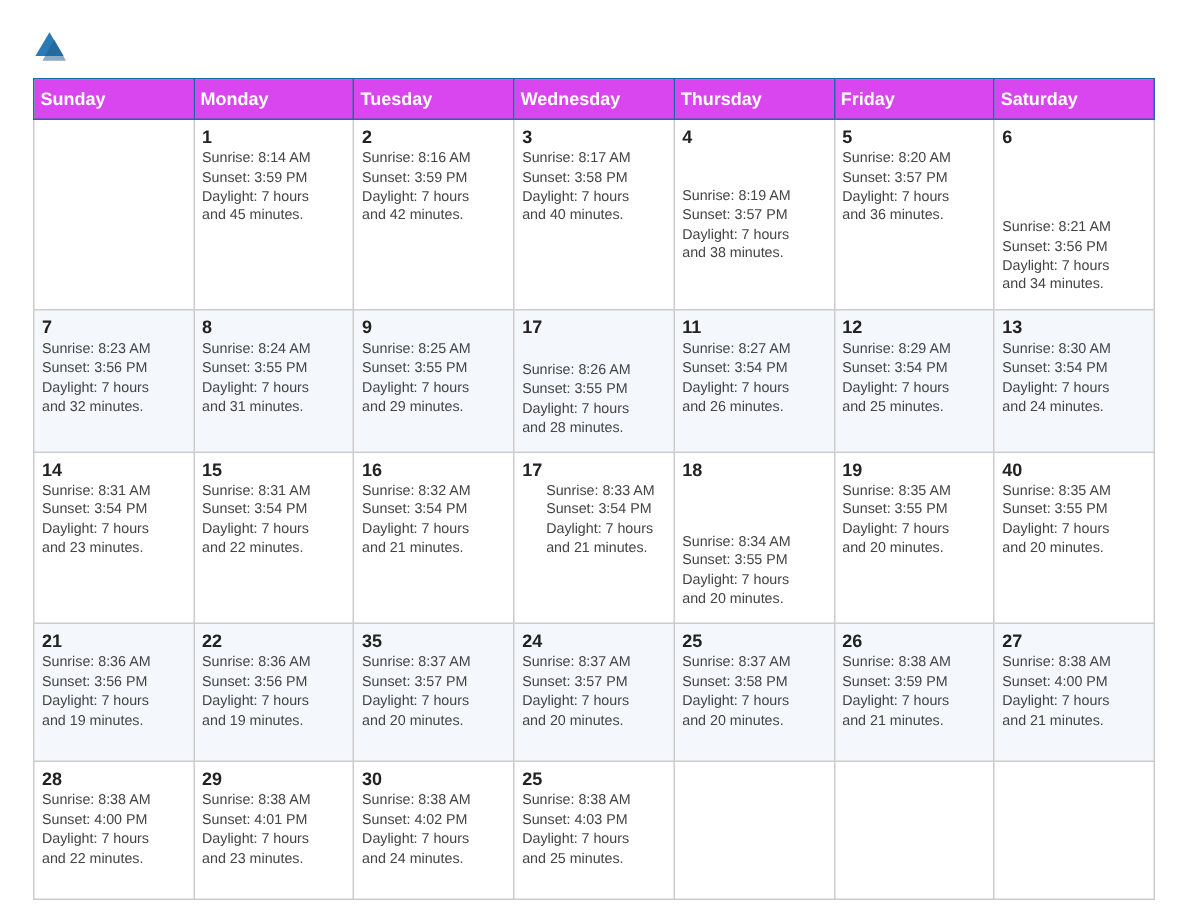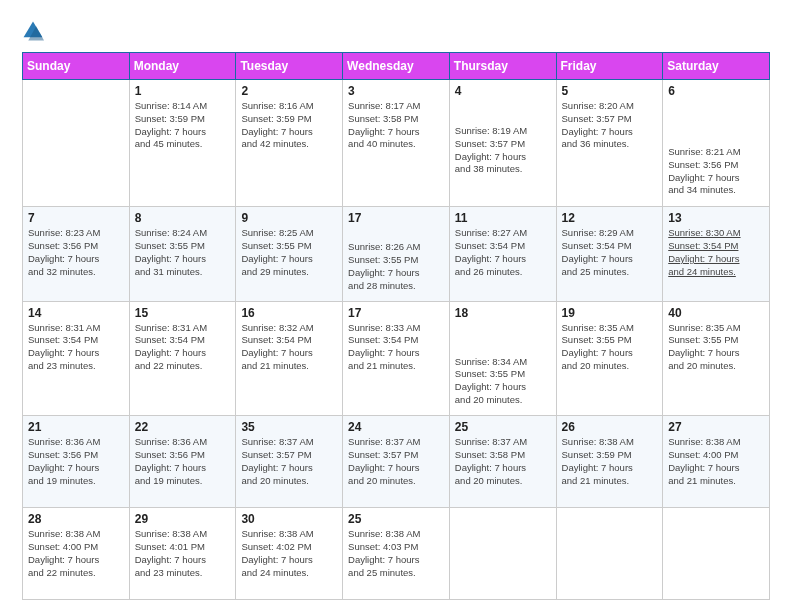--- a/index.html
+++ b/index.html
@@ -223,21 +223,21 @@
           </td>
           <td>
             <div class="day-num">12</div>
             <div class="day-info" style="white-space: pre-line;">Sunrise: 8:29 AM
 Sunset: 3:54 PM
 Daylight: 7 hours
 and 25 minutes.</div>
           </td>
           <td>
             <div class="day-num">13</div>
-            <div class="day-info" style="white-space: pre-line; text-decoration: underline;">Sunrise: 8:30 AM
+            <div class="day-info" style="white-space: pre-line;">Sunrise: 8:30 AM
 Sunset: 3:54 PM
 Daylight: 7 hours
 and 24 minutes.</div>
           </td>
         </tr>
         <tr>
           <td>
             <div class="day-num">14</div>
             <div class="day-info" style="white-space: pre-line;">Sunrise: 8:31 AM
 Sunset: 3:54 PM
@@ -253,21 +253,21 @@
           </td>
           <td>
             <div class="day-num">16</div>
             <div class="day-info" style="white-space: pre-line;">Sunrise: 8:32 AM
 Sunset: 3:54 PM
 Daylight: 7 hours
 and 21 minutes.</div>
           </td>
           <td>
             <div class="day-num">17</div>
-            <div class="day-info" style="white-space: pre-line;">Sunrise: 8:33 AM
+            <div class="day-info" style="white-space: pre-line; margin-left: 16px;">Sunrise: 8:33 AM
 Sunset: 3:54 PM
 Daylight: 7 hours
 and 21 minutes.</div>
           </td>
           <td>
             <div class="day-num">18</div>
             <div class="day-info" style="white-space: pre-line; margin-top: 36px;">Sunrise: 8:34 AM
 Sunset: 3:55 PM
 Daylight: 7 hours
 and 20 minutes.</div>

